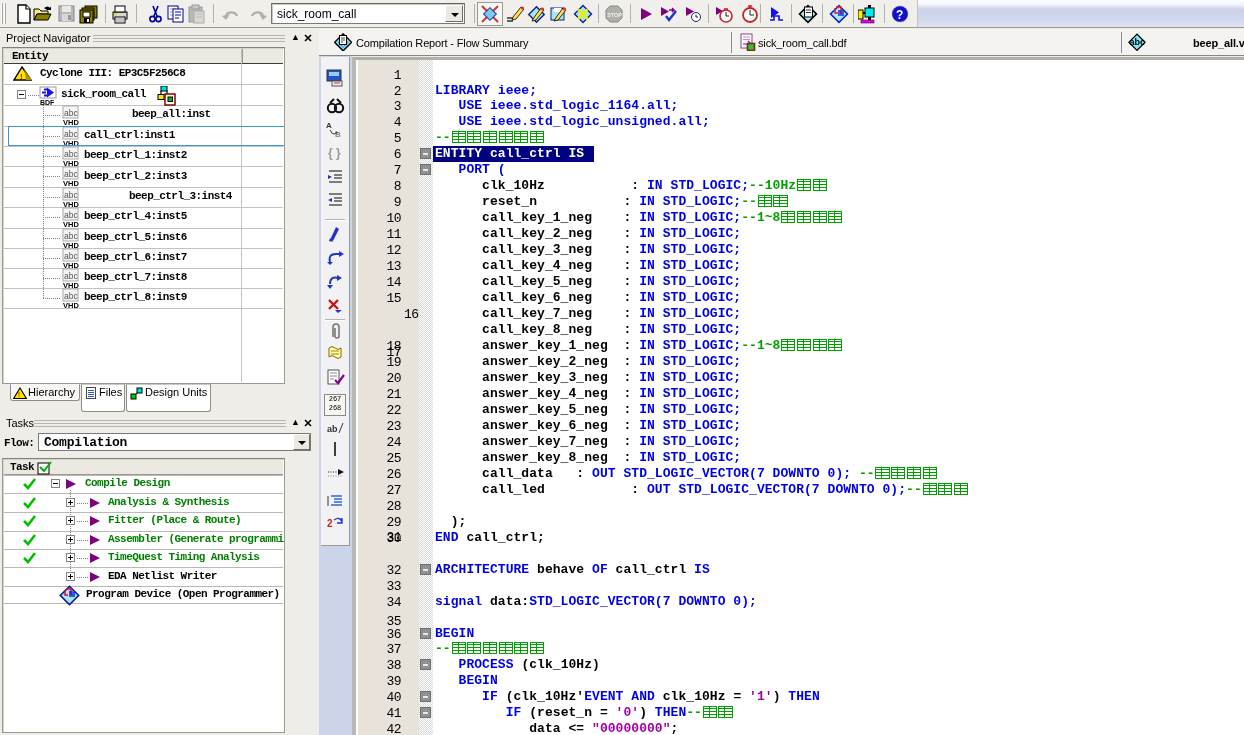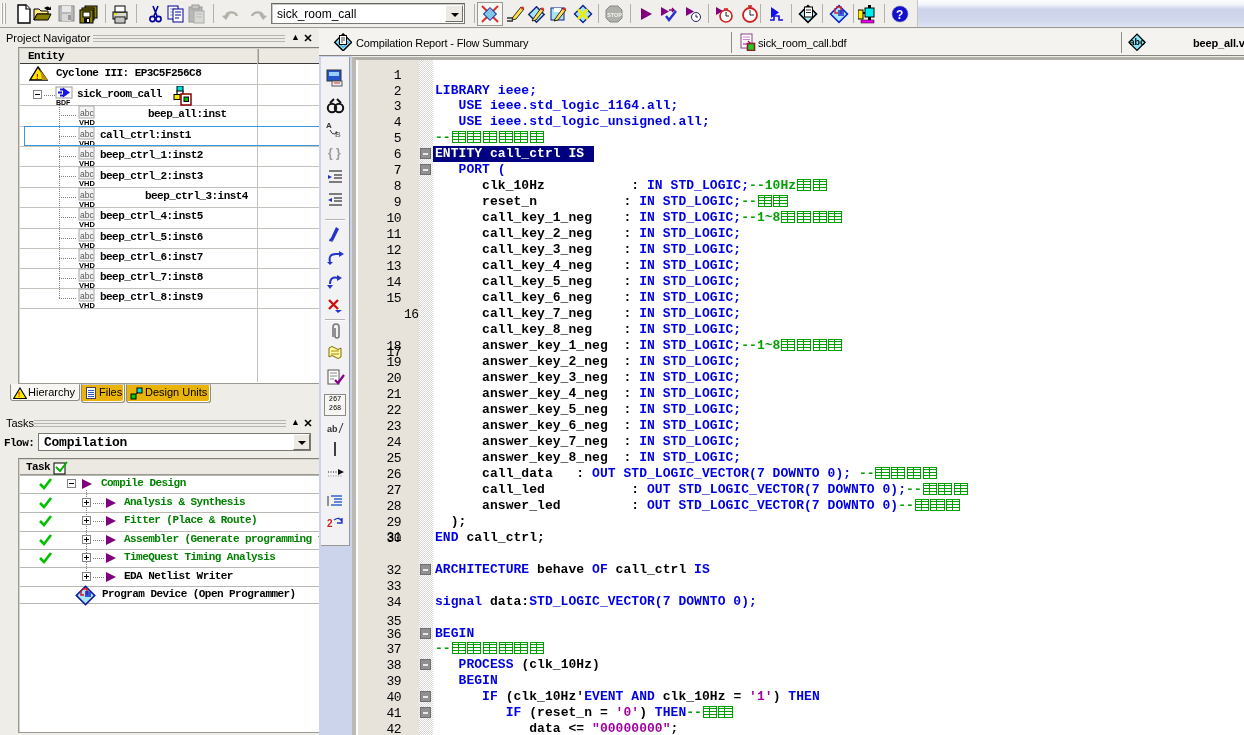--- a/index.html
+++ b/index.html
@@ -14,31 +14,31 @@
 #combo{left:271px;top:3px;width:194px;height:21px;background:#fff;border:1px solid #7a7a74;border-top-color:#636560;box-shadow:inset 1px 1px 0 #c9c9c2;}
 #combo span{position:absolute;left:5px;top:3px;font-size:12px;color:#000;}
 #combo .dd{position:absolute;right:1px;top:1px;width:18px;height:17px;background:#ece9e2;border:1px solid #fff;border-right-color:#716f6a;border-bottom-color:#716f6a;}
 .arr{width:0;height:0;border-left:4px solid transparent;border-right:4px solid transparent;border-top:4px solid #000;position:absolute;left:4px;top:6px;}
 
 .ptitle{left:0;width:319px;height:17px;background:#eeede8;font-size:11px;color:#000;}
 .ptitle .t{position:absolute;left:6px;top:2px;}
 .gripl{position:absolute;height:7px;border-top:1px solid #b5b4ad;border-bottom:1px solid #b5b4ad;}
 .gripl:after{content:"";position:absolute;left:0;right:0;top:2px;height:1px;background:#b5b4ad;}
 .pbtn{position:absolute;font-size:9px;color:#000;top:2px;}
-.panelbox{left:18px;width:315px;background:#fff;border:1px solid #9a9992;border-top-color:#82817b;box-shadow:inset 1px 1px 0 #d4d3cc;overflow:hidden;}
+.panelbox{left:2px;width:283px;background:#fff;border:1px solid #9a9992;border-top-color:#82817b;box-shadow:inset 1px 1px 0 #d4d3cc;overflow:hidden;}
 .hdr{position:absolute;left:1px;top:1px;right:1px;height:15px;background:#ece9e2;border-bottom:1px solid #3c3c3c;font-family:"Liberation Mono",monospace;font-weight:bold;font-size:11px;letter-spacing:-0.6px;}
 .gline{position:absolute;left:1px;right:1px;height:1px;background:#c3c2bd;}
 .treetxt{position:absolute;font-family:"Liberation Mono",monospace;font-weight:bold;font-size:11px;color:#000;white-space:pre;letter-spacing:-0.55px;}
 .dotH{position:absolute;height:1px;background-image:repeating-linear-gradient(90deg,#808080 0 1px,transparent 1px 2px);}
 .dotV{position:absolute;width:1px;background-image:repeating-linear-gradient(#808080 0 1px,transparent 1px 2px);}
 .pm{position:absolute;width:9px;height:9px;background:#fff;border:1px solid #848484;}
 .pm:before{content:"";position:absolute;left:1px;right:1px;top:3px;height:1px;background:#000;}
 .pm.plus:after{content:"";position:absolute;left:3px;top:1px;bottom:1px;width:1px;background:#000;}
 
-.btab{position:absolute;top:384px;height:19px;background:#eab308;border:1px solid #8e8d86;border-top:1px solid #c9c8c2;border-radius:0 0 3px 3px;font-size:11px;color:#000;box-shadow:inset -1px -1px 0 #fff;}
+.btab{position:absolute;top:384px;height:28px;background:#ffffff;border:1px solid #8e8d86;border-top:1px solid #c9c8c2;border-radius:0 0 3px 3px;font-size:11px;color:#000;box-shadow:inset -1px -1px 0 #fff;}
 .btab.act{background:#f7f6f2;height:17px;z-index:3;border-top-color:#f7f6f2;}
 .btab span{position:absolute;top:1px;white-space:nowrap;}
 
 #flowcombo{left:38px;top:433px;width:273px;height:18px;background:#fff;border:1px solid #7a7a74;}
 #flowcombo span{position:absolute;left:5px;top:1px;font-family:"Liberation Mono",monospace;font-weight:bold;font-size:13px;letter-spacing:-0.25px;}
 #flowcombo .dd{position:absolute;right:0px;top:0px;width:17px;height:16px;background:#ece9e2;border:1px solid #fff;border-right-color:#716f6a;border-bottom-color:#716f6a;}
 .tick{position:absolute;width:15px;height:13px;}
 .ptri{position:absolute;width:0;height:0;border-top:5px solid transparent;border-bottom:5px solid transparent;border-left:10px solid #80007e;}
 
 #tabbar{left:319px;top:29px;width:925px;height:27px;background:#f4f3ef;border-bottom:1px solid #86857f;}
@@ -607,21 +607,20 @@
 <div class="cl" style="top:357.8px;"><span>      answer_key_6_neg  : </span><span class="b">IN STD_LOGIC;</span></div>
 <div class="ln" style="top:374.8px;">24</div>
 <div class="cl" style="top:373.8px;"><span>      answer_key_7_neg  : </span><span class="b">IN STD_LOGIC;</span></div>
 <div class="ln" style="top:390.8px;">25</div>
 <div class="cl" style="top:389.8px;"><span>      answer_key_8_neg  : </span><span class="b">IN STD_LOGIC;</span></div>
 <div class="ln" style="top:406.8px;">26</div>
 <div class="cl" style="top:405.8px;"><span>      call_data   : </span><span class="b">OUT STD_LOGIC_VECTOR(7 DOWNTO 0); </span><span class="g">--</span><i class="h"></i><i class="h"></i><i class="h"></i><i class="h"></i></div>
 <div class="ln" style="top:422.7px;">27</div>
 <div class="cl" style="top:421.7px;"><span>      call_led           : </span><span class="b">OUT STD_LOGIC_VECTOR(7 DOWNTO 0);</span><span class="g">--</span><i class="h"></i><i class="h"></i><i class="h"></i></div>
 <div class="ln" style="top:438.7px;">28</div>
-<div class="cl" style="top:437.7px;"><span>      answer_led         : </span><span class="b">OUT STD_LOGIC_VECTOR(7 DOWNTO 0)</span><span class="g">--</span><i class="h"></i><i class="h"></i><i class="h"></i></div>
 <div class="ln" style="top:454.7px;">29</div>
 <div class="cl" style="top:453.7px;"><span>  );</span></div>
 <div class="ln" style="top:470.6px;">30</div>
 <div class="cl" style="top:469.6px;"><span class="b">END</span><span> call_ctrl;</span></div>
 <div class="ln" style="top:470px;">31</div>
 <div class="ln" style="top:502.6px;">32</div>
 <div class="cl" style="top:501.6px;"><span class="b">ARCHITECTURE</span><span> behave </span><span class="b">OF</span><span> call_ctrl </span><span class="b">IS</span></div>
 <div class="ln" style="top:518.5px;">33</div>
 <div class="ln" style="top:534.5px;">34</div>
 <div class="cl" style="top:533.5px;"><span class="b">signal</span><span> data:</span><span class="b">STD_LOGIC_VECTOR(7 DOWNTO 0);</span></div>

